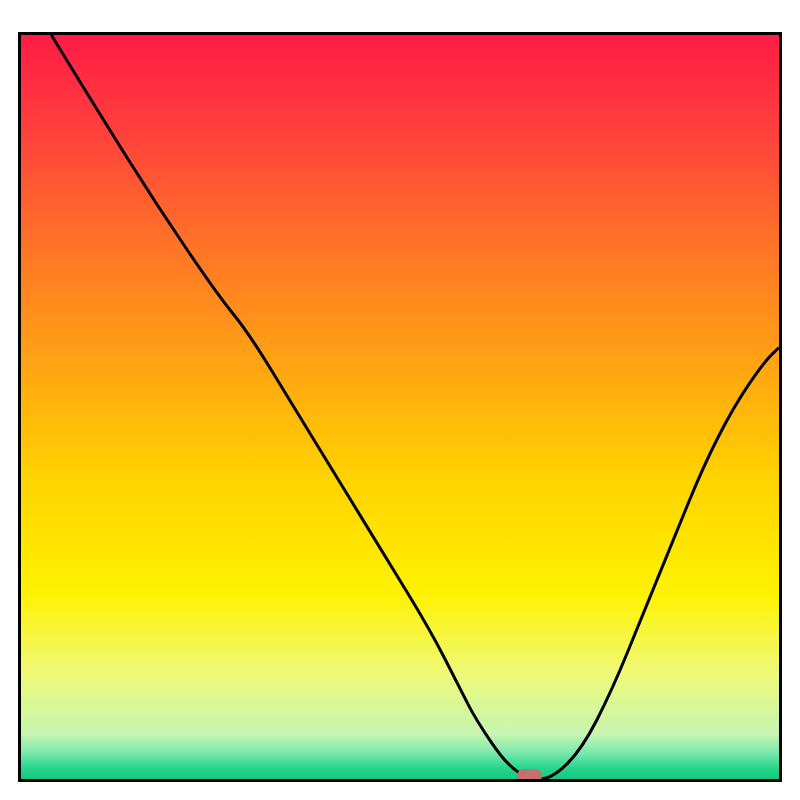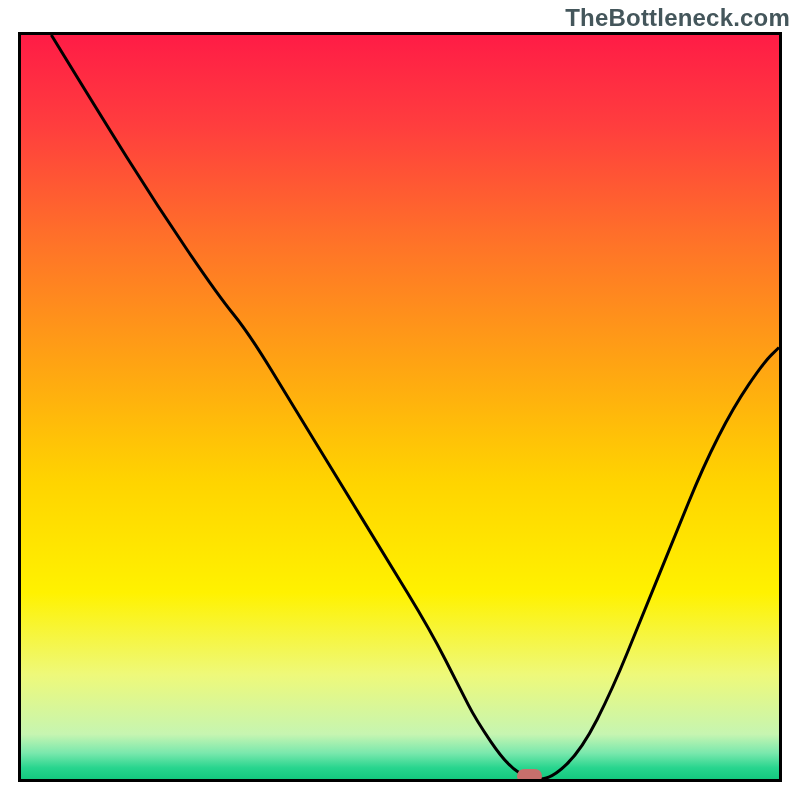--- a/index.html
+++ b/index.html
@@ -41,21 +41,20 @@
     width: 25px;
     height: 14px;
     background: #c76f6c;
     border-radius: 7px;
   }
 </style>
 </head>
 <body>
 
 <div class="wrap">
-  <div class="watermark">TheBottleneck.com</div>
 
   <div class="plot">
     <svg id="chart-svg" viewBox="0 0 758 744" preserveAspectRatio="none" width="758" height="744">
       <defs>
         <linearGradient id="bg-grad" x1="0" y1="0" x2="0" y2="1">
             <stop offset="0%" stop-color="#ff1c46"></stop>
             <stop offset="12%" stop-color="#ff3d3e"></stop>
             <stop offset="28.000000000000004%" stop-color="#ff7328"></stop>
             <stop offset="44%" stop-color="#ffa313"></stop>
             <stop offset="60%" stop-color="#ffd400"></stop>

